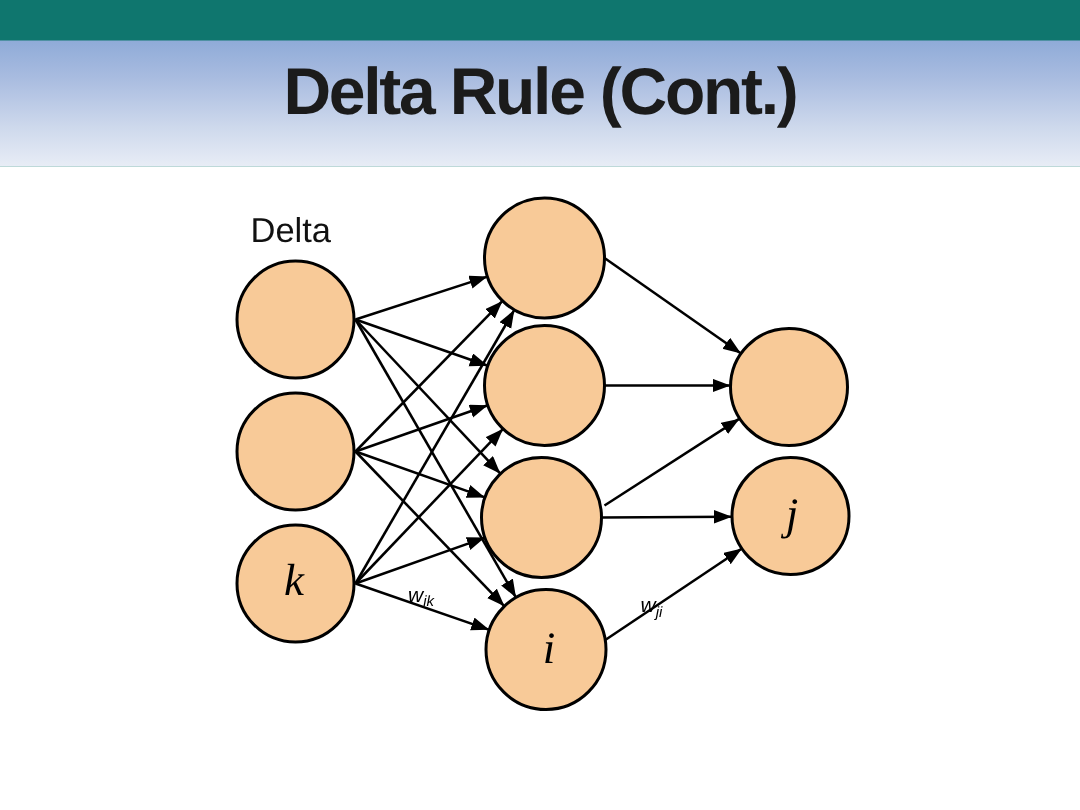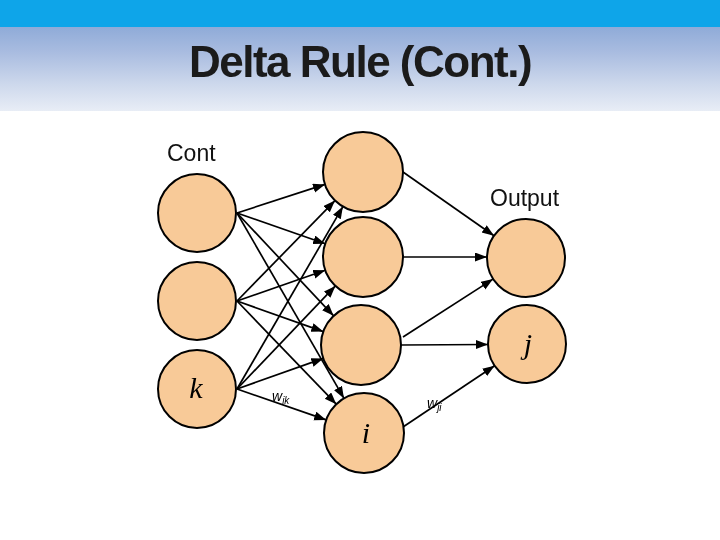--- a/index.html
+++ b/index.html
@@ -6,21 +6,21 @@
   body {
     width: 720px; height: 540px;
     background: #ffffff;
     font-family: "Liberation Sans", sans-serif;
     overflow: hidden;
     position: relative;
   }
   .slide {
     position: absolute; left: 0; top: 0;
     width: 720px; height: 540px;
-    background: #0ea5e9;
+    background: #0f766e;
   }
   .header-band {
     position: absolute; left: 0; top: 27px;
     width: 720px; height: 84px;
     background: linear-gradient(180deg, #8fabd8 0%, #a9bce0 30%, #cdd8ec 68%, #e8edf6 100%);
   }
   .slide-title {
     position: absolute; left: 0; top: 34px;
     width: 720px; height: 60px;
     text-align: center;
@@ -112,22 +112,21 @@
       <circle cx="197" cy="389" r="39" fill="#F8CA98"></circle>
       <circle cx="363" cy="172" r="40" fill="#F8CA98"></circle>
       <circle cx="363" cy="257" r="40" fill="#F8CA98"></circle>
       <circle cx="361" cy="345" r="40" fill="#F8CA98"></circle>
       <circle cx="364" cy="433" r="40" fill="#F8CA98"></circle>
       <circle cx="526" cy="258" r="39" fill="#F8CA98"></circle>
       <circle cx="527" cy="344" r="39" fill="#F8CA98"></circle>
     </g>
   </svg>
 
-  <div class="layer-label" style="left:167px; top:140px;">Cont</div>
-  <div class="layer-label" style="left:490px; top:185px;">Output</div>
+  <div class="layer-label" style="left:167px; top:140px;">Delta</div>
 
   <div class="node-letter" style="left:196px; top:389px;">k</div>
   <div class="node-letter" style="left:366px; top:434px;">i</div>
   <div class="node-letter" style="left:528px; top:345px;">j</div>
 
   <div class="weight-label" style="left:272px; top:389px;"><span>w</span><span class="sub">ik</span></div>
   <div class="weight-label" style="left:427px; top:396px;"><span>w</span><span class="sub">ji</span></div>
 
 
 

